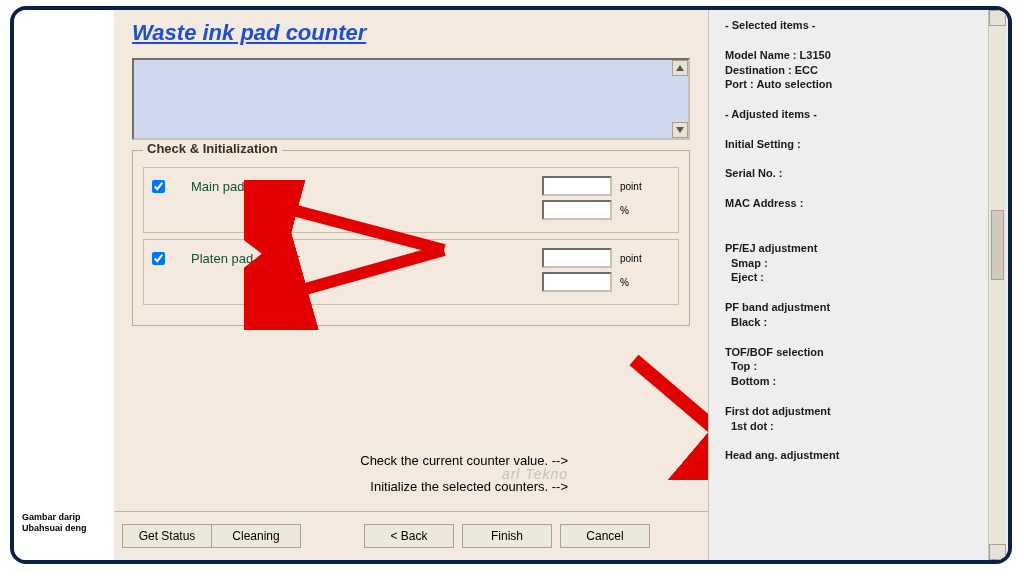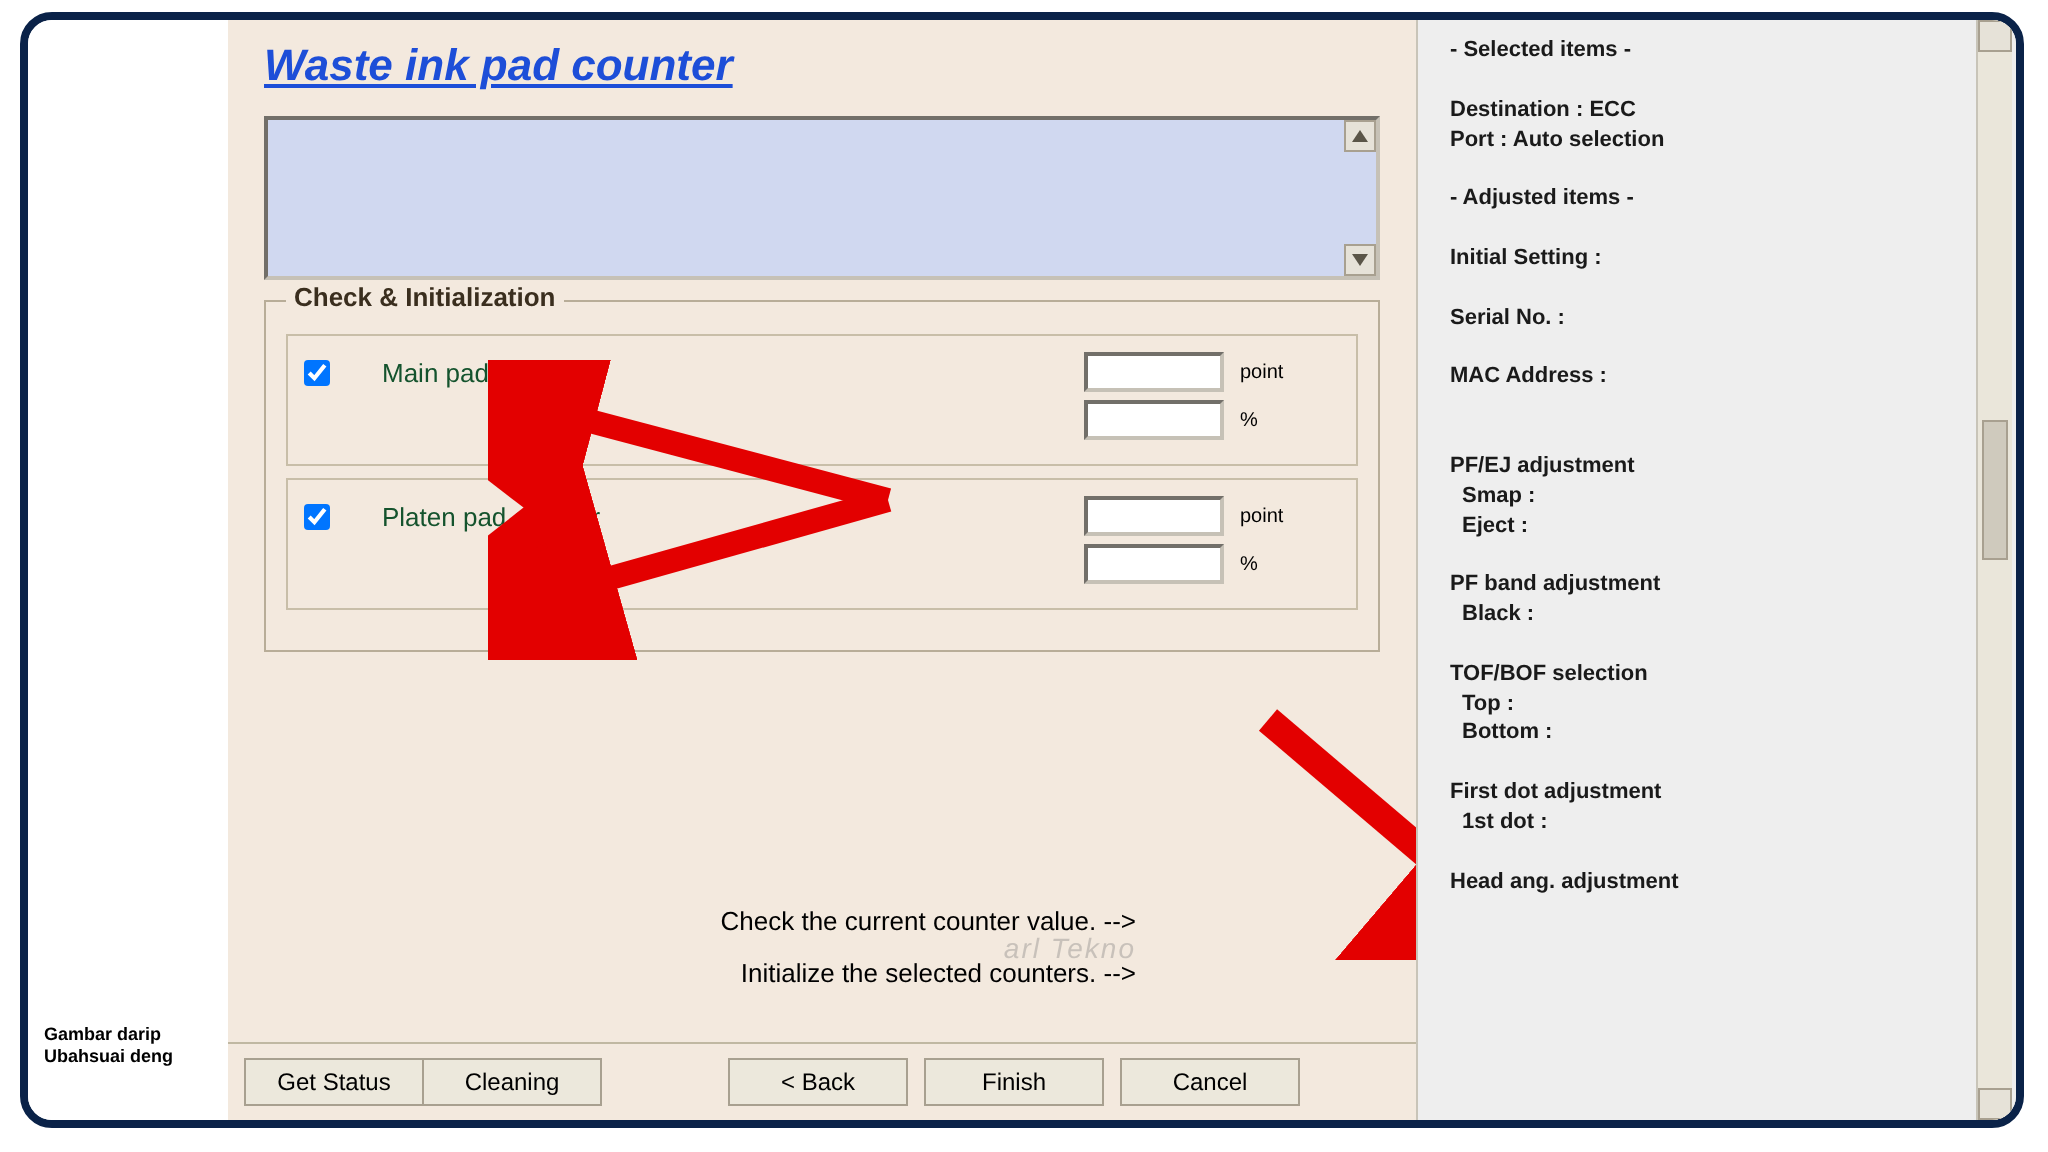--- a/index.html
+++ b/index.html
@@ -102,21 +102,21 @@
   .win-btn {
     width: 90px; height: 24px;
     background: #ece8dc;
     border: 1px solid #a8a090;
     font-size: 12px;
     cursor: pointer;
   }
   .bottom-bar {
     position: absolute;
     left: 0; right: 0; bottom: 0;
-    height: 39px;
+    height: 49px;
     border-top: 1px solid #c0b8a2;
     display: flex; align-items: center;
     padding: 0 8px;
     gap: 0;
   }
   .bottom-bar .win-btn { margin-right: -1px; }
   .bottom-bar .spacer { width: 60px; }
   .bottom-bar .win-btn.center { margin: 0 4px; }
 
   .side-panel {
@@ -257,20 +257,21 @@
       <line x1="20" y1="10" x2="120" y2="95" stroke="#e30000" stroke-width="14" marker-end="url(#ah2)"></line>
     </svg>
     <div class="num-label" style="left:160px; top:172px;">1</div>
     <div class="num-label" style="left:152px; top:258px;">2</div>
     <div class="num-label" style="left:648px; top:428px;">3</div>
     <div class="watermark">arl Tekno</div>
   </div>
 
   <div class="side-panel">
     <div>- Selected items -</div><br>
+    <div><span>Model Name :</span> <span>L3150</span></div>
     <div><span>Destination :</span> <span>ECC</span></div>
     <div><span>Port :</span> <span>Auto selection</span></div>
     <br>
     <div>- Adjusted items -</div><br>
     <div>Initial Setting :</div><br>
     <div>Serial No. :</div><br>
     <div>MAC Address :</div><br>
     <br>
     <div>PF/EJ adjustment</div>
     <div class="sub">Smap :</div>

